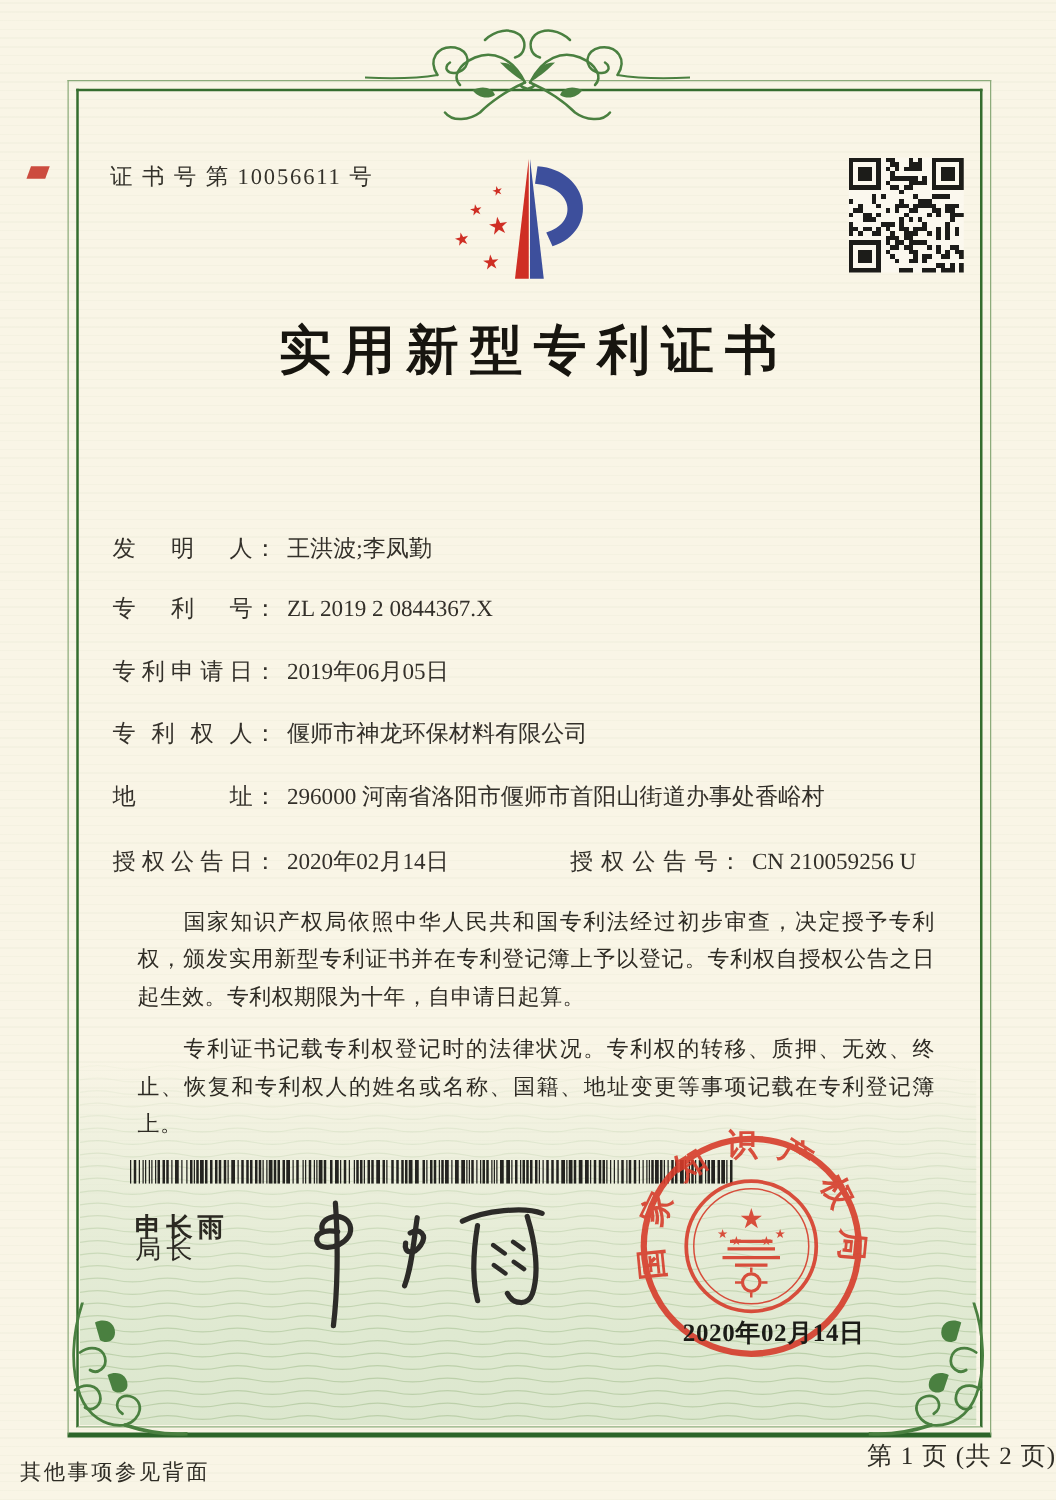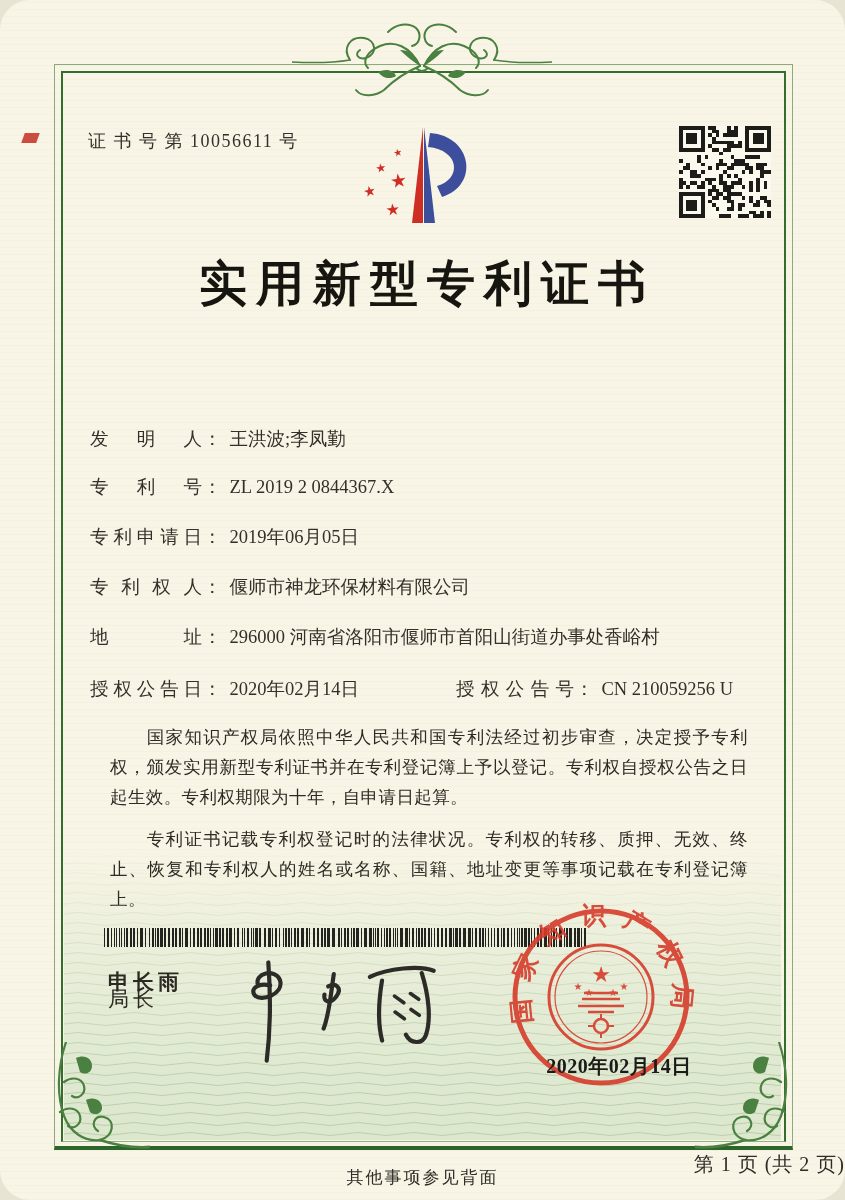--- a/index.html
+++ b/index.html
@@ -2,38 +2,37 @@
 <html><head>
 <meta charset="utf-8">
 <style>
   html,body{margin:0;padding:0;background:#e8e4d4;}
   .page{
     position:relative;width:845px;height:1200px;margin:0 auto;overflow:hidden;
     background:#f9f5e6;
     background-image:repeating-linear-gradient(0deg, rgba(110,140,90,0.035) 0 1px, rgba(0,0,0,0) 1px 7px);
     font-family:"Liberation Serif","DejaVu Serif",serif;
     color:#2c2a24;
-    border-radius:30px;
   }
   
   .frame-outer{position:absolute;left:54px;top:64px;right:52px;bottom:50px;
     border:1px solid #8cab7b;border-bottom:4px solid #2d662a;pointer-events:none;}
   .frame-inner{position:absolute;left:61px;top:71px;right:59px;bottom:58px;
     border:2px solid #356d2e;border-bottom:1px solid #8fb080;pointer-events:none;}
   .green-zone{position:absolute;left:64px;top:848px;width:717px;height:292px;
     background:linear-gradient(180deg, rgba(222,233,209,0) 0%, rgba(222,233,209,0.55) 35%, #dfe9d1 75%, #dce7ce 100%);}
   .green-zone svg{display:block;width:100%;height:100%;}
   
   .cert-no{position:absolute;left:88px;top:129px;font-size:18px;letter-spacing:1.5px;color:#33312a;}
   .logo{position:absolute;left:348px;top:122px;width:140px;height:112px;}
   .qr{position:absolute;left:679px;top:126px;width:92px;height:92px;background:#fbf8ee;}
   .qr svg{display:block;}
   .reg-mark{position:absolute;left:23px;top:133px;width:15px;height:10px;background:#c73a2c;transform:skewX(-20deg);opacity:.9;}
   .title{position:absolute;left:0;right:0;top:252px;text-align:center;
-    font-size:48px;font-weight:700;letter-spacing:9px;padding-left:9px;color:#17150f;}
+    font-size:42px;font-weight:700;letter-spacing:9px;padding-left:9px;color:#17150f;}
   
   .frow{position:absolute;left:90px;font-size:18.5px;white-space:nowrap;color:#33302a;}
   .flabel{display:inline-block;width:112px;text-align:justify;text-align-last:justify;}
   .fcolon{margin:0 2px 0 1px;}
   .fvalue{margin-left:6px;}
   .r0{top:369px}.r1{top:426px}.r2{top:474px}.r3{top:524px}.r4{top:574px}.r5{top:624px}.r6{top:676px}
   .grant{position:absolute;left:456px;top:676px;font-size:18.5px;white-space:nowrap;color:#33302a;}
   .grant .flabel{width:118px;}
   
   .body-text{position:absolute;left:98px;top:710px;width:662px;font-size:17.5px;line-height:30px;
@@ -41,21 +40,21 @@
   .body-text p{margin:12px;text-indent:2.1em;letter-spacing:0.4px;}
   
   .barcode{position:absolute;left:104px;top:928px;width:486px;height:19px;}
   .signer-title{position:absolute;left:108px;top:985px;font-size:21px;letter-spacing:4px;color:#2b2922;}
   .signer-name{position:absolute;left:108px;top:968px;font-size:21px;letter-spacing:4px;color:#2b2922;font-weight:bold;}
   .signature{position:absolute;left:225px;top:952px;width:230px;height:115px;transform:rotate(-2deg);}
   .seal{position:absolute;left:496px;top:893px;width:210px;height:210px;}
   .seal-date{position:absolute;left:512px;top:1053px;width:214px;text-align:center;font-size:20px;
     letter-spacing:0.5px;color:#1b1b17;font-weight:600;}
   .page-info{position:absolute;left:0;right:0;top:1117px;text-align:right;font-size:20px;color:#2e2c25;letter-spacing:1px;margin-top:34px;}
-  .back-note{position:absolute;left:0;right:0;top:1166px;text-align:center;font-size:17px;color:#2e2c25;letter-spacing:2px;}
+  .back-note{position:absolute;left:16px;right:0;top:1166px;font-size:17px;color:#2e2c25;letter-spacing:2px;}
   .ornament-top{position:absolute;left:292px;top:10px;width:260px;height:92px;}
   .corner-flourish{position:absolute;width:100px;height:112px;}
   .cf-left{left:50px;top:1042px;}
   .cf-right{left:695px;top:1042px;transform:scaleX(-1);}
 </style>
 </head>
 <body>
 
 <div class="page">
 

